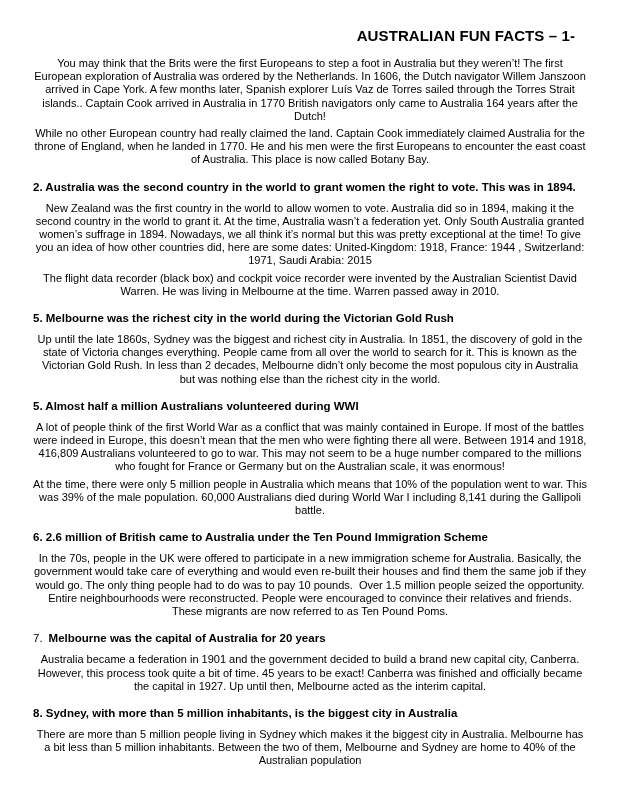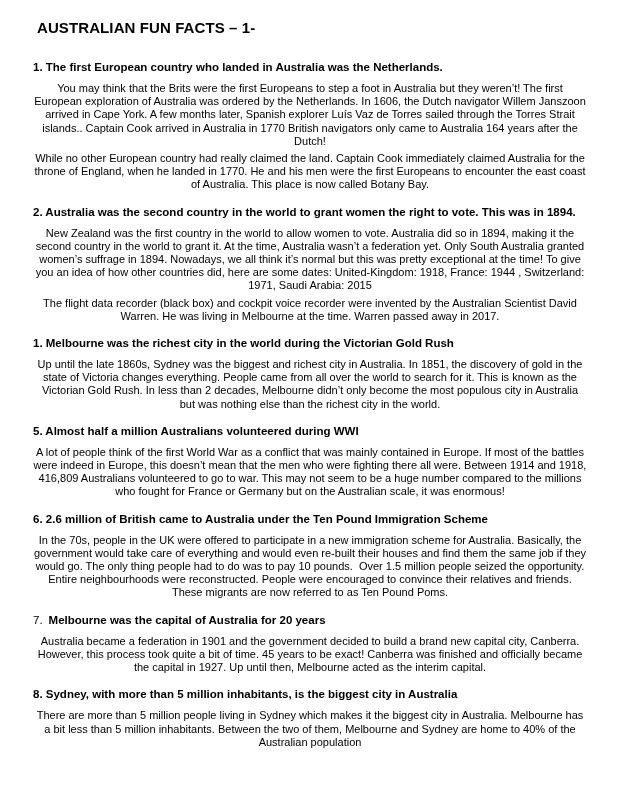--- a/index.html
+++ b/index.html
@@ -12,25 +12,25 @@
     background: #ffffff;
     color: #000000;
     font-family: "Liberation Sans", "DejaVu Sans", sans-serif;
     overflow: hidden;
   }
   .page {
     padding: 13px 31px 0 33px;
     box-sizing: border-box;
   }
   .doc-title {
-    text-align: left;
+    text-align: right;
     font-weight: bold;
     font-size: 15px;
     line-height: 18px;
-    margin: 4px;
+    margin: 12px;
     padding-top: 2px;
     letter-spacing: 0.1px;
   }
   .section-heading {
     font-size: 11.5px;
     font-weight: bold;
     line-height: 13px;
     margin: 14px 0 8px 0;
     white-space: pre-wrap;
   }
@@ -50,42 +50,42 @@
   }
 </style>
 </head>
 <body>
 
 <div class="page">
 
   <h1 class="doc-title">AUSTRALIAN FUN FACTS – 1-</h1>
 
   <div class="section first">
-    <h2 class="section-heading">1. The first European country who landed in Australia was the Netherlands.</h2>
     <p class="para">You may think that the Brits were the first Europeans to step a foot in Australia but they weren’t! The first European exploration of Australia was ordered by the Netherlands. In 1606, the Dutch navigator Willem Janszoon arrived in Cape York. A few months later, Spanish explorer Luís Vaz de Torres sailed through the Torres Strait islands.. Captain Cook arrived in Australia in 1770 British navigators only came to Australia 164 years after the Dutch!</p>
     <p class="para">While no other European country had really claimed the land. Captain Cook immediately claimed Australia for the throne of England, when he landed in 1770. He and his men were the first Europeans to encounter the east coast of Australia. This place is now called Botany Bay.</p>
   </div>
 
   <div class="section">
     <h2 class="section-heading">2. Australia was the second country in the world to grant women the right to vote. This was in 1894.</h2>
     <p class="para">New Zealand was the first country in the world to allow women to vote. Australia did so in 1894, making it the second country in the world to grant it. At the time, Australia wasn’t a federation yet. Only South Australia granted women’s suffrage in 1894. Nowadays, we all think it’s normal but this was pretty exceptional at the time! To give you an idea of how other countries did, here are some dates: United-Kingdom: 1918, France: 1944 , Switzerland: 1971, Saudi Arabia: 2015</p>
   </div>
 
   <div class="section">
-    <p class="para">The flight data recorder (black box) and cockpit voice recorder were invented by the Australian Scientist David Warren. He was living in Melbourne at the time. Warren passed away in 2017.</p>
+    <p class="para">The flight data recorder (black box) and cockpit voice recorder were invented by the Australian Scientist David Warren. He was living in Melbourne at the time. Warren passed away in 2010.</p>
   </div>
 
   <div class="section">
-    <h2 class="section-heading">1. Melbourne was the richest city in the world during the Victorian Gold Rush</h2>
+    <h2 class="section-heading">5. Melbourne was the richest city in the world during the Victorian Gold Rush</h2>
     <p class="para">Up until the late 1860s, Sydney was the biggest and richest city in Australia. In 1851, the discovery of gold in the state of Victoria changes everything. People came from all over the world to search for it. This is known as the Victorian Gold Rush. In less than 2 decades, Melbourne didn’t only become the most populous city in Australia but was nothing else than the richest city in the world.</p>
   </div>
 
   <div class="section">
     <h2 class="section-heading">5. Almost half a million Australians volunteered during WWI</h2>
     <p class="para">A lot of people think of the first World War as a conflict that was mainly contained in Europe. If most of the battles were indeed in Europe, this doesn’t mean that the men who were fighting there all were. Between 1914 and 1918, 416,809 Australians volunteered to go to war. This may not seem to be a huge number compared to the millions who fought for France or Germany but on the Australian scale, it was enormous!</p>
+    <p class="para">At the time, there were only 5 million people in Australia which means that 10% of the population went to war. This was 39% of the male population. 60,000 Australians died during World War I including 8,141 during the Gallipoli battle.</p>
   </div>
 
   <div class="section">
     <h2 class="section-heading">6. 2.6 million of British came to Australia under the Ten Pound Immigration Scheme</h2>
     <p class="para">In the 70s, people in the UK were offered to participate in a new immigration scheme for Australia. Basically, the government would take care of everything and would even re-built their houses and find them the same job if they would go. The only thing people had to do was to pay 10 pounds.  Over 1.5 million people seized the opportunity. Entire neighbourhoods were reconstructed. People were encouraged to convince their relatives and friends. These migrants are now referred to as Ten Pound Poms.</p>
   </div>
 
   <div class="section">
     <h2 class="section-heading"><span class="hnum">7.</span><span>Melbourne was the capital of Australia for 20 years</span></h2>
     <p class="para">Australia became a federation in 1901 and the government decided to build a brand new capital city, Canberra. However, this process took quite a bit of time. 45 years to be exact! Canberra was finished and officially became the capital in 1927. Up until then, Melbourne acted as the interim capital.</p>

